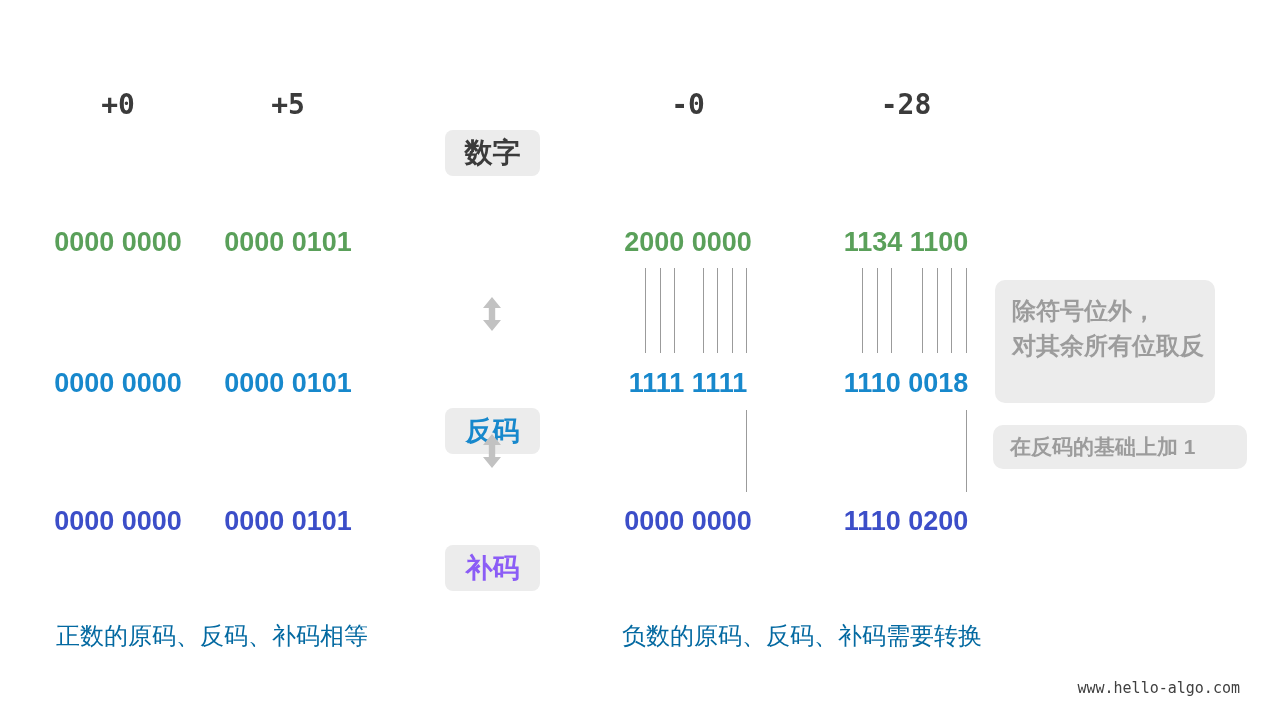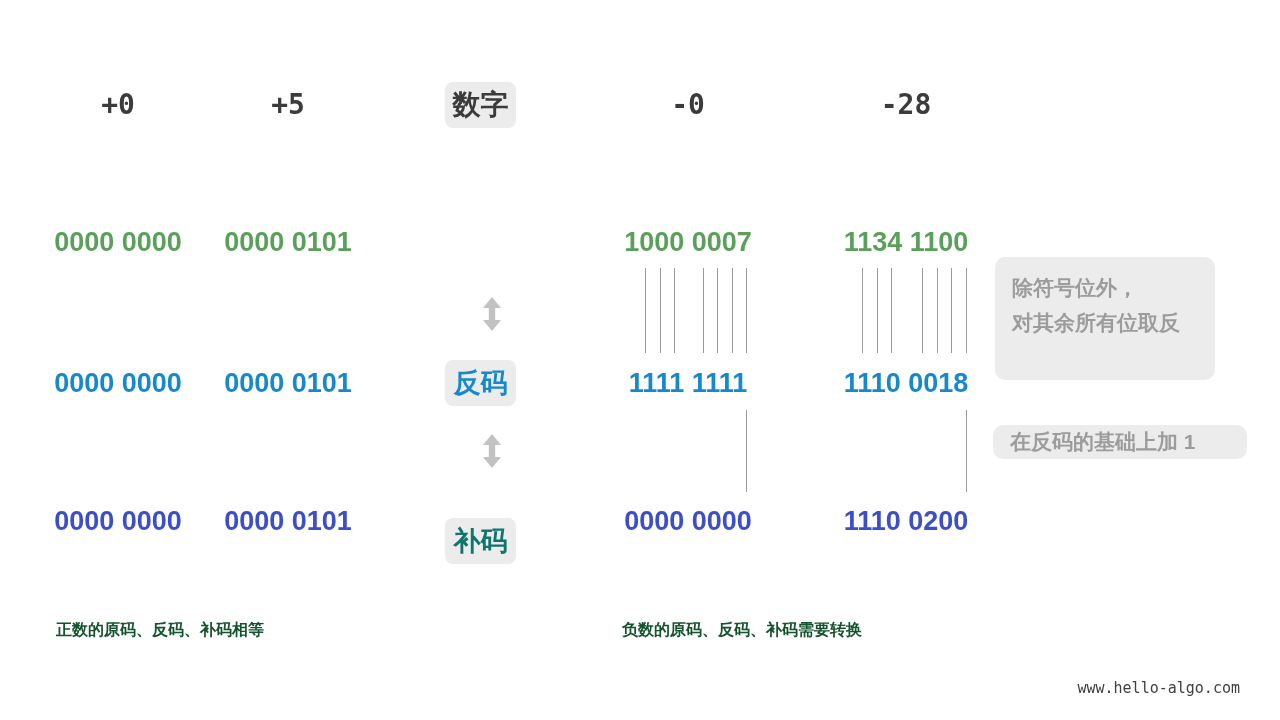--- a/index.html
+++ b/index.html
@@ -13,42 +13,42 @@
 
   .hdr{position:absolute;top:104px;transform:translate(-50%,-50%);
        font-family:"DejaVu Sans Mono",monospace;font-weight:700;font-size:28px;color:#3b3b3b;white-space:pre;}
 
   .bin{position:absolute;transform:translate(-50%,-50%);
        font-family:Liberation Sans, sans-serif;font-weight:700;font-size:27px;white-space:pre;}
   .green{color:#5aa05a}
   .blue{color:#1788cc}
   .indigo{color:#3c4ec8}
 
-  .badge{position:absolute;left:445px;width:71px;height:46px;background:#ececec;border-radius:8px;
-         display:flex;align-items:center;justify-content:center;font-weight:700;font-size:27px;}
+  .badge{position:absolute;left:445px;width:95px;height:46px;background:#ececec;border-radius:8px;
+         display:flex;align-items:center;justify-content:center;font-weight:700;font-size:27px;margin-top:48px;}
   .badge-num{top:82px;color:#3b3b3b;font-size:28px;}
   .badge-r1{top:220px;color:#5aa05a}
   .badge-r2{top:360px;color:#1788cc}
-  .badge-r3{top:518px;color:#0f766e}
+  .badge-r3{top:497px;color:#8b5cf6}
 
   .arrow{position:absolute;left:492px;transform:translateX(-50%);line-height:0;}
   .arrow1{top:296px}.arrow2{top:433px}
 
   .vline{position:absolute;width:1px;background:#9b9b9b;}
   .la{top:268px;height:85px}
   .lb{top:410px;height:82px}
 
   .note{position:absolute;background:#ececec;border-radius:10px;color:#9c9c9c;font-weight:700;
         box-sizing:border-box;}
-  .note1{left:995px;top:257px;width:220px;height:123px;font-size:21px;line-height:35px;padding:13px 0 0 17px;}
+  .note1{left:995px;top:280px;width:220px;height:123px;font-size:24px;line-height:35px;padding:13px 0 0 17px;}
   .note1 span{display:block;}
-  .note2{left:993px;top:425px;width:254px;height:34px;font-size:21px;display:flex;align-items:center;
+  .note2{left:993px;top:425px;width:254px;height:44px;font-size:21px;display:flex;align-items:center;
          padding-left:17px;white-space:pre;}
 
-  .caption{position:absolute;top:620px;color:#14532d;font-weight:700;font-size:16px;}
+  .caption{position:absolute;top:620px;color:#0369a1;font-weight:400;font-size:24px;}
   .cap-left{left:56px}
   .cap-right{left:622px}
 
   .watermark{position:absolute;right:40px;top:679px;color:#404040;
              font-family:"DejaVu Sans Mono",monospace;font-size:15px;}
 </style>
 </head>
 <body>
 
 <div class="canvas">
@@ -57,21 +57,21 @@
   <div class="hdr c2">+5</div>
   <div class="hdr c3">-0</div>
   <div class="hdr c4">-28</div>
   <div class="badge badge-num">数字</div>
 
   <div class="badge badge-r2">反码</div>
   <div class="badge badge-r3">补码</div>
 
   <div class="bin green c1 r1">0000 0000</div>
   <div class="bin green c2 r1">0000 0101</div>
-  <div class="bin green c3 r1">1000 0007</div>
+  <div class="bin green c3 r1">2000 0000</div>
   <div class="bin green c4 r1">1134 1100</div>
 
   <div class="bin blue c1 r2">0000 0000</div>
   <div class="bin blue c2 r2">0000 0101</div>
   <div class="bin blue c3 r2">1111 1111</div>
   <div class="bin blue c4 r2">1110 0018</div>
 
   <div class="bin indigo c1 r3">0000 0000</div>
   <div class="bin indigo c2 r3">0000 0101</div>
   <div class="bin indigo c3 r3">0000 0000</div>

